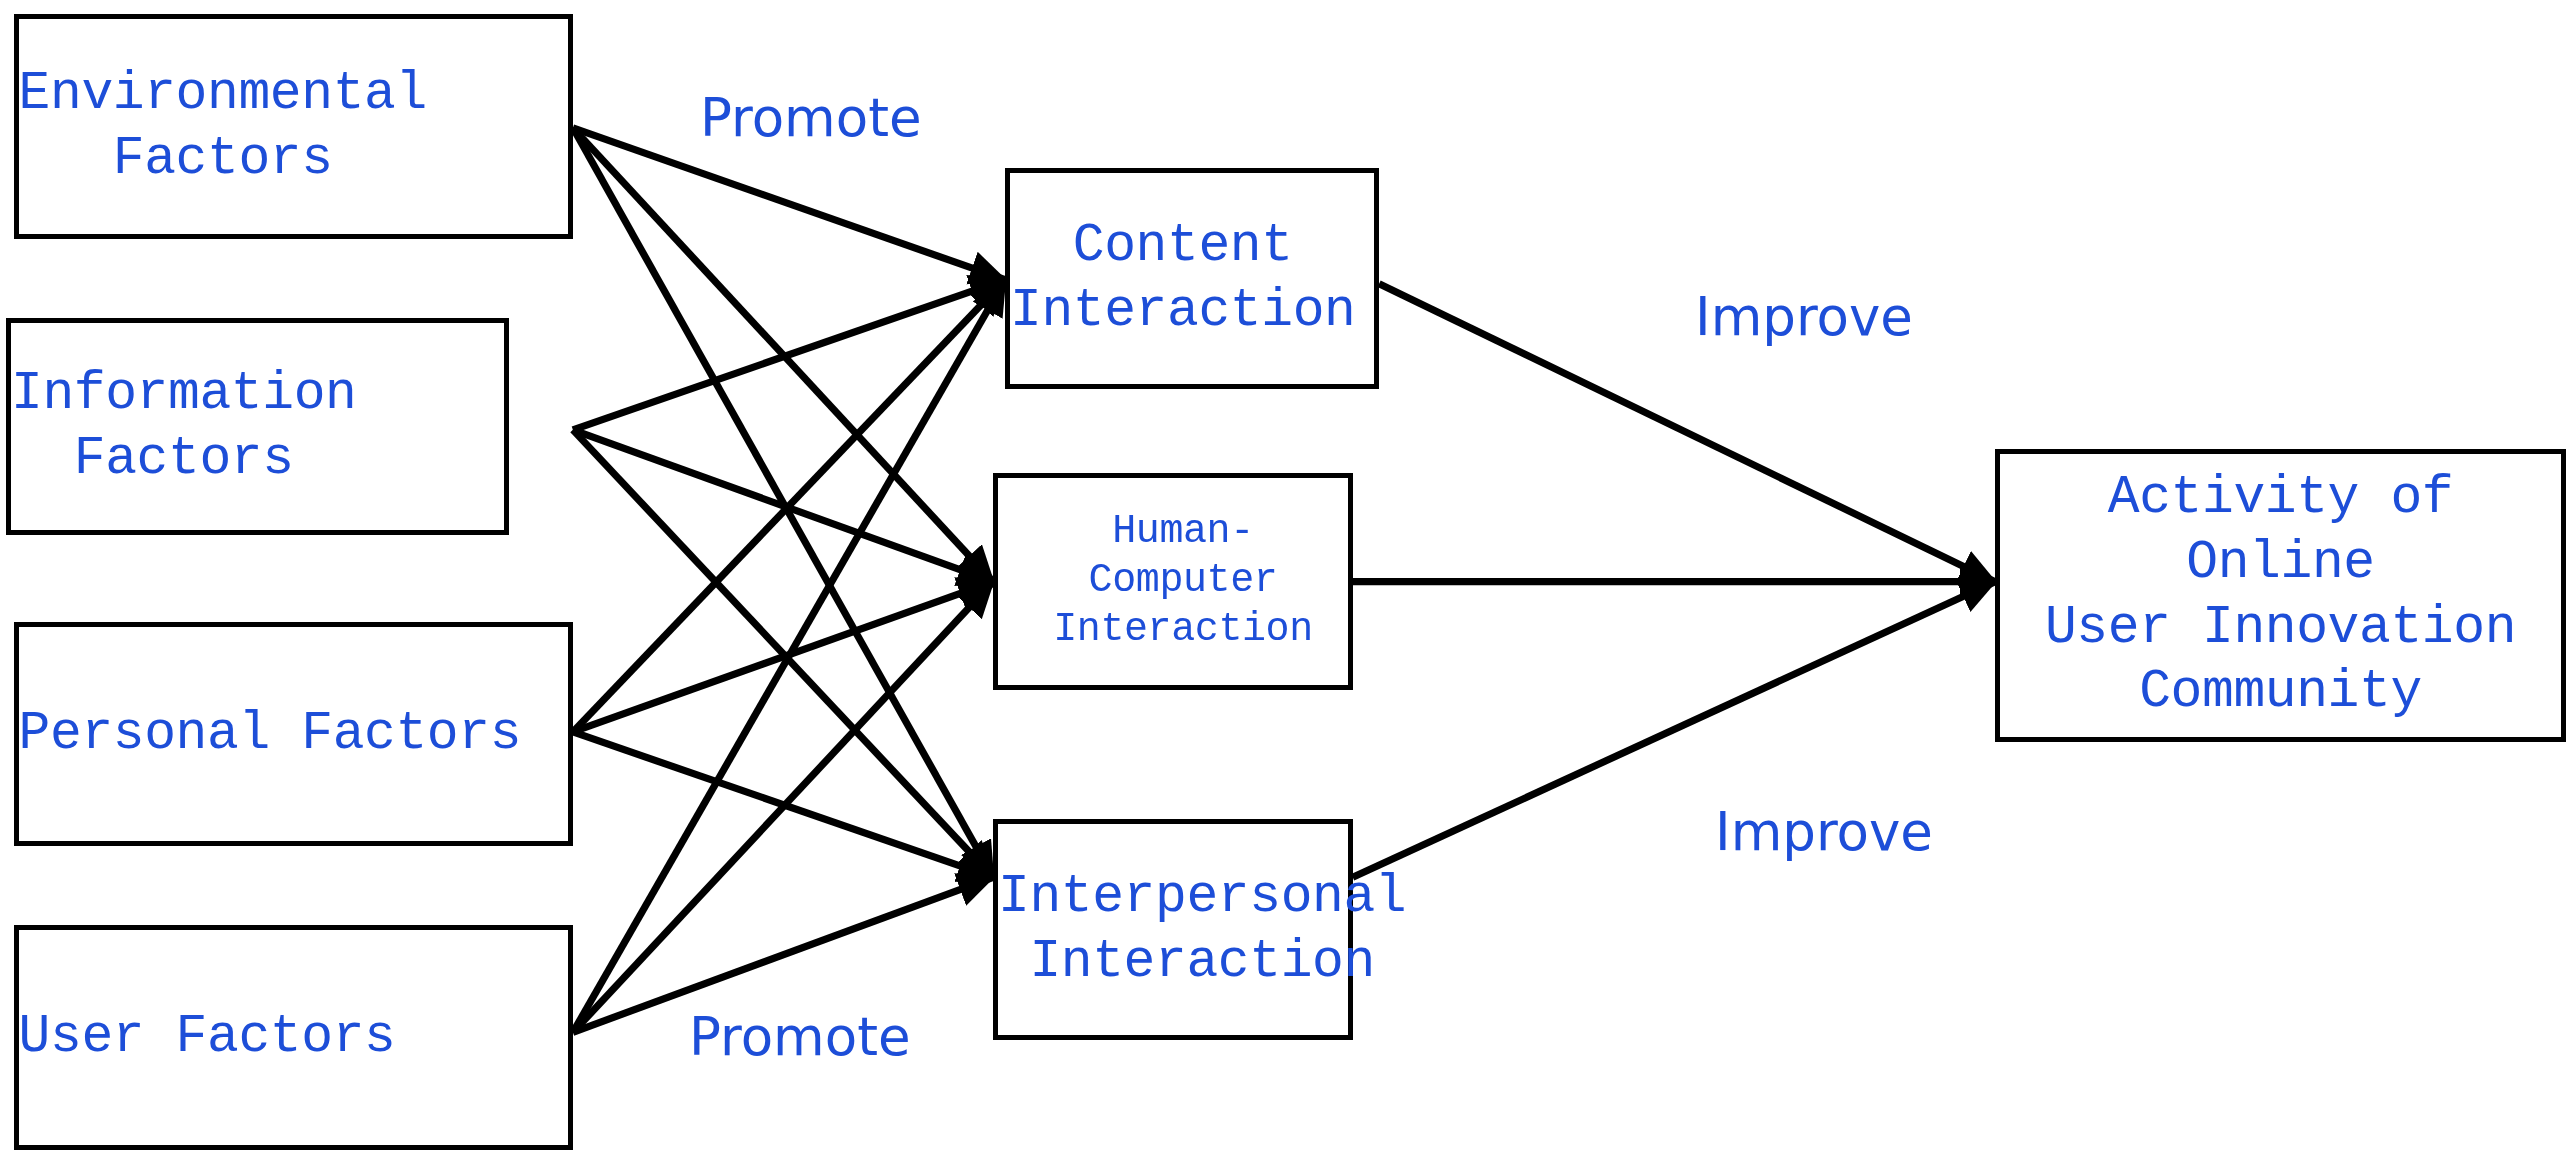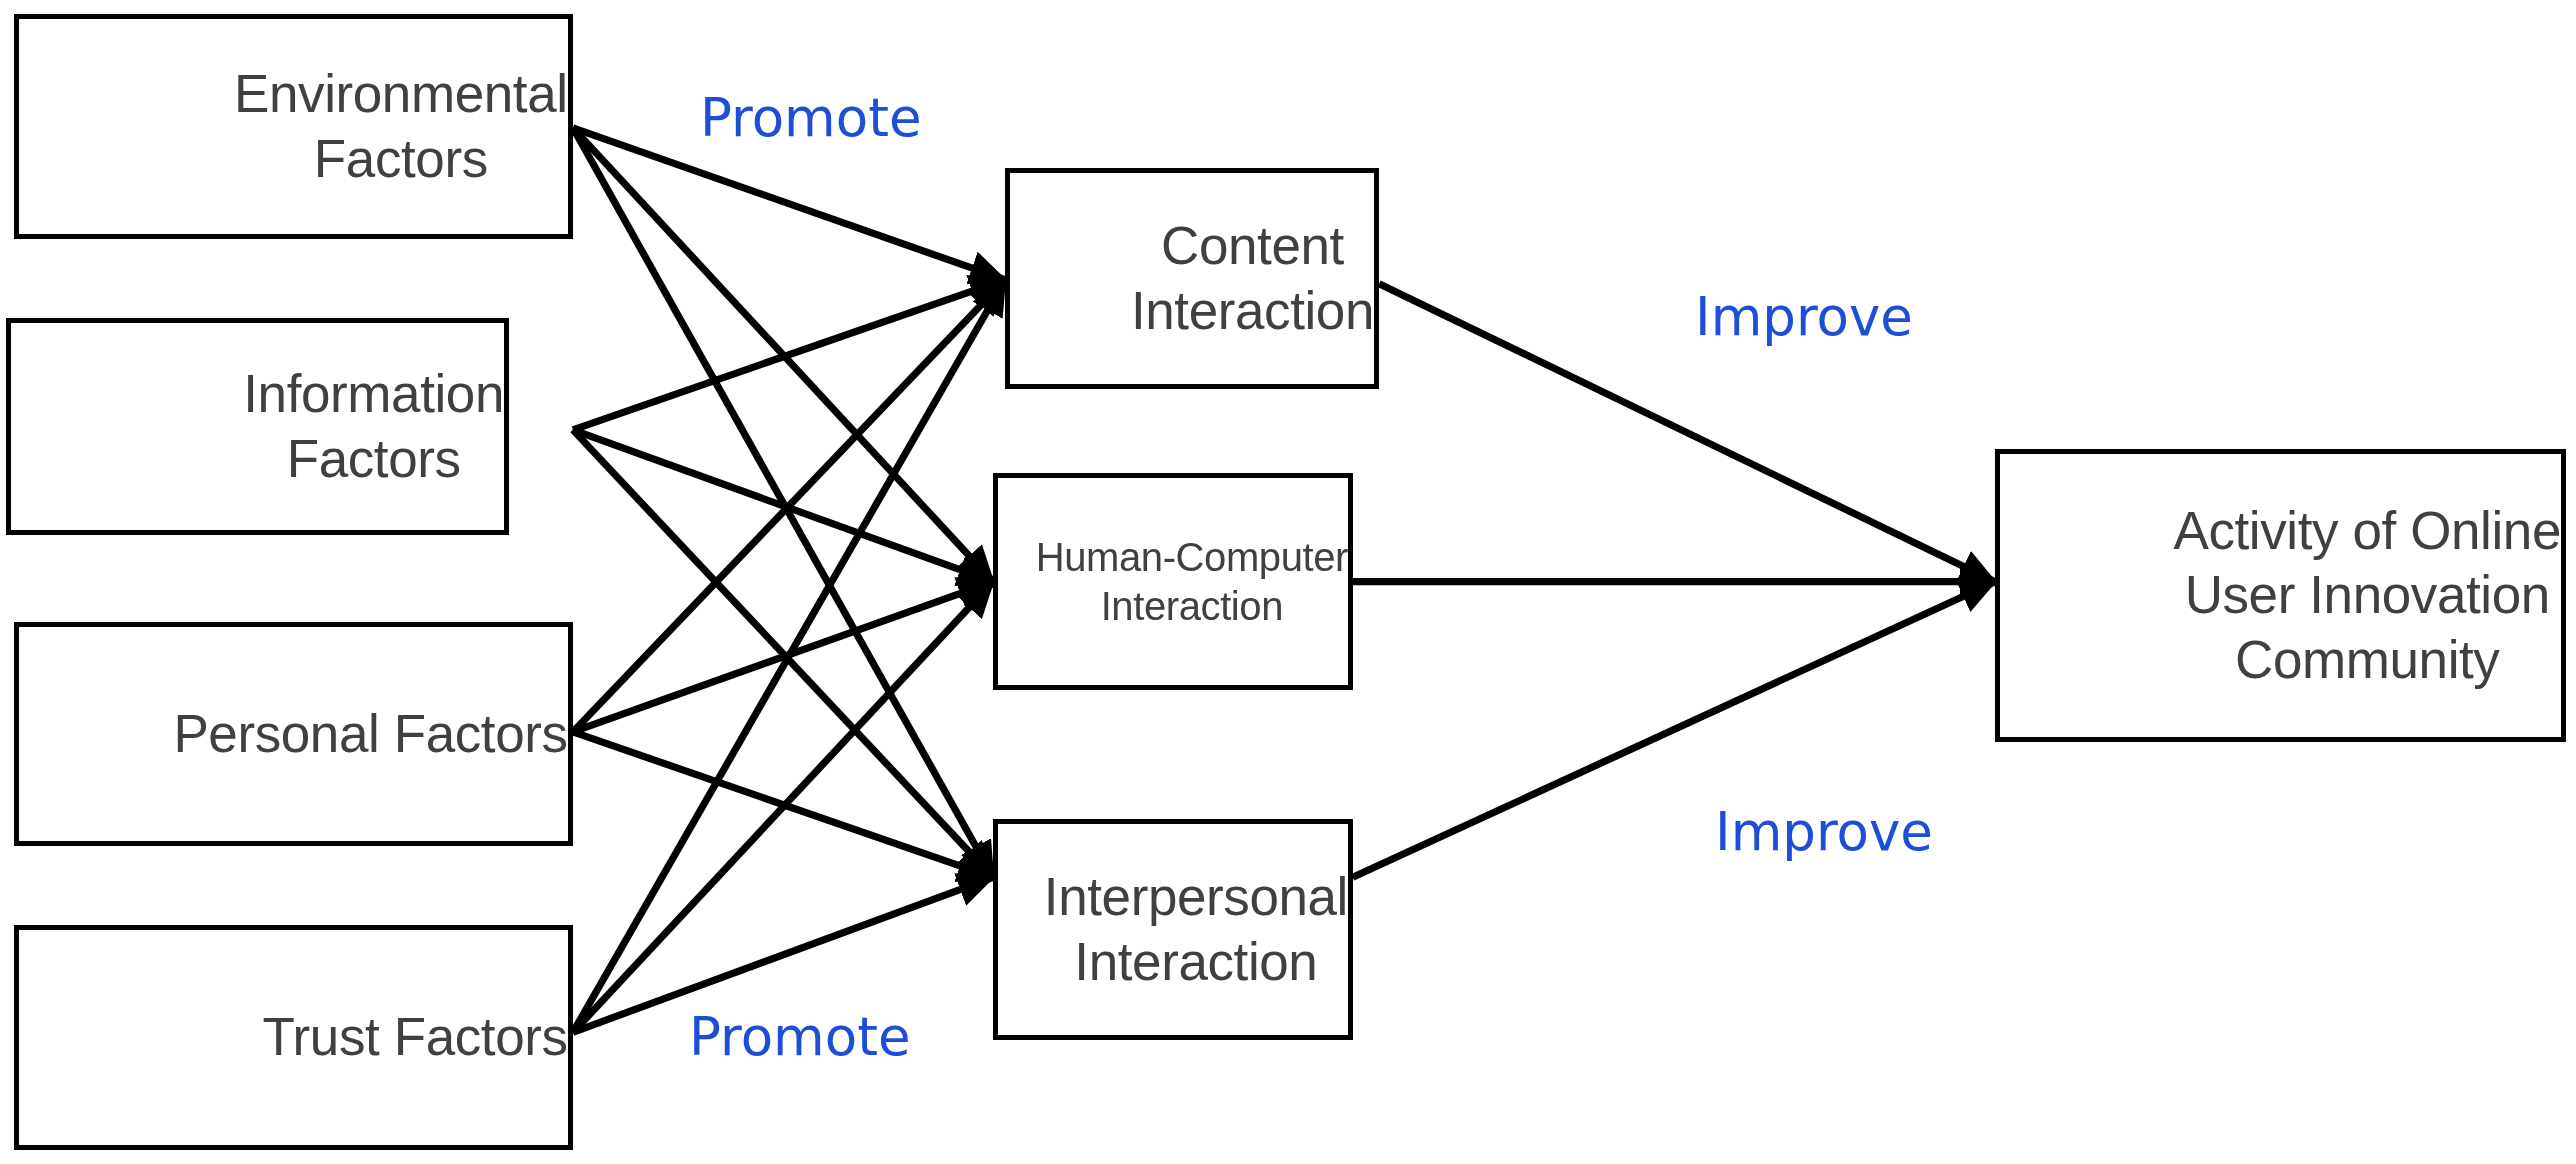--- a/index.html
+++ b/index.html
@@ -25,24 +25,24 @@
     height: 1165px;
     pointer-events: none;
   }
   .node {
     position: absolute;
     box-sizing: border-box;
     border: 5.6px solid #000000;
     background: #ffffff;
     display: flex;
     align-items: center;
-    justify-content: flex-end;
+    justify-content: flex-start;
     text-align: center;
-    color: #404040;
-    font-family: Liberation Sans, sans-serif;
+    color: #1d4ed8;
+    font-family: Liberation Mono, monospace;
     font-size: 53px;
     line-height: 1.22;
     letter-spacing: -0.4px;
     white-space: pre-line;
     z-index: 2;
   }
   .edge-label {
     position: absolute;
     color: #1d4ed8;
     font-family: "DejaVu Sans", sans-serif;
@@ -97,21 +97,21 @@
   <div class="node" style="left:6px; top:318px; width:503px; height:217px;">
     <span>Information
 Factors</span>
   </div>
 
   <div class="node" style="left:13.6px; top:622px; width:559px; height:224px;">
     <span>Personal Factors</span>
   </div>
 
   <div class="node" style="left:13.6px; top:925px; width:559px; height:225px;">
-    <span>Trust Factors</span>
+    <span>User Factors</span>
   </div>
 
   <div class="node" style="left:1005px; top:168px; width:374px; height:221px;">
     <span>Content
 Interaction</span>
   </div>
 
   <div class="node" style="left:993px; top:473px; width:360px; height:217px; font-size:40px;padding-left:20px;">
     <span>Human-Computer
 Interaction</span>

